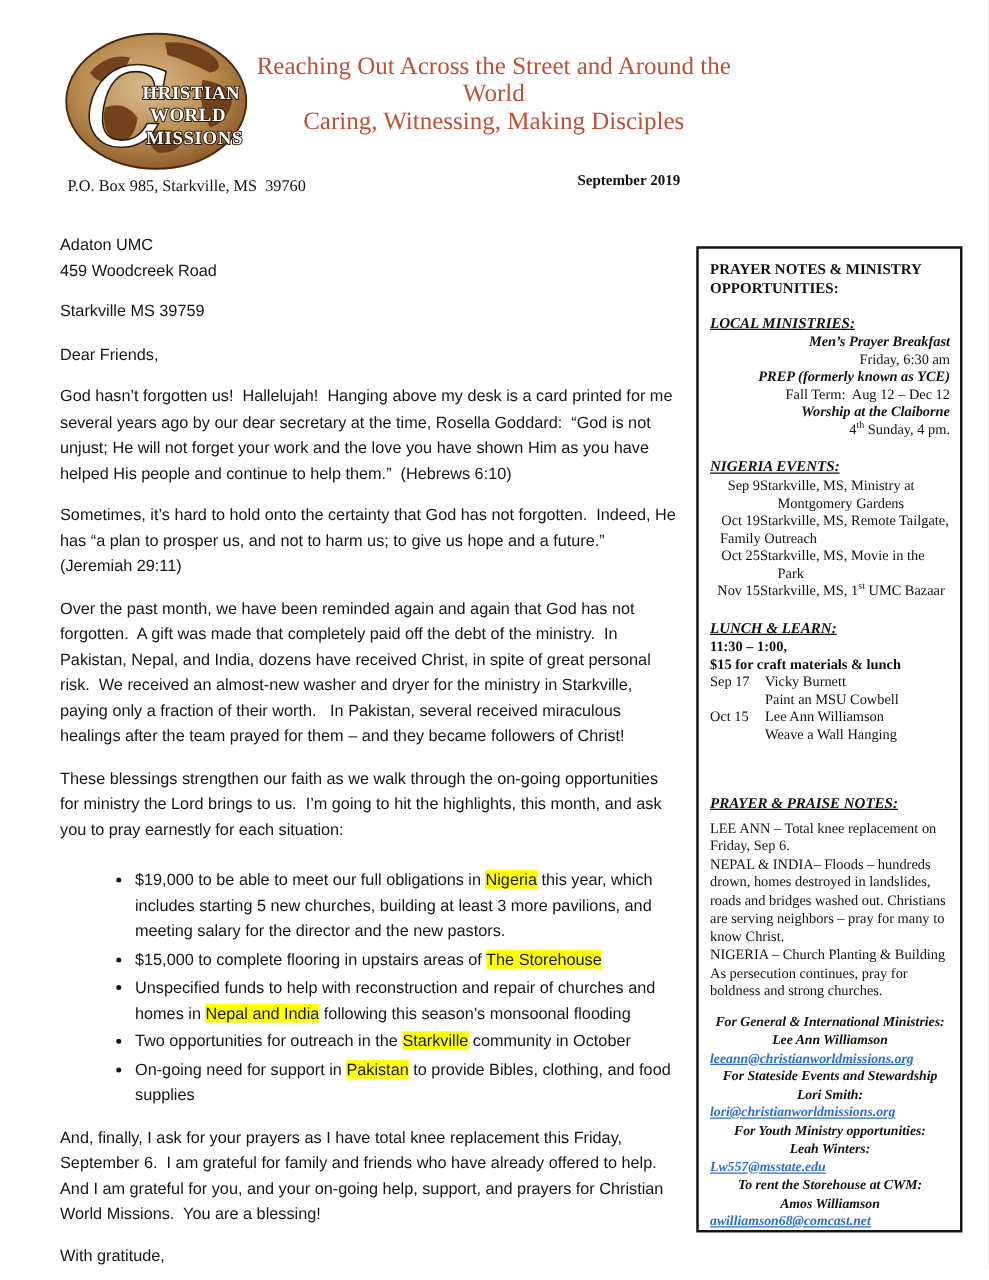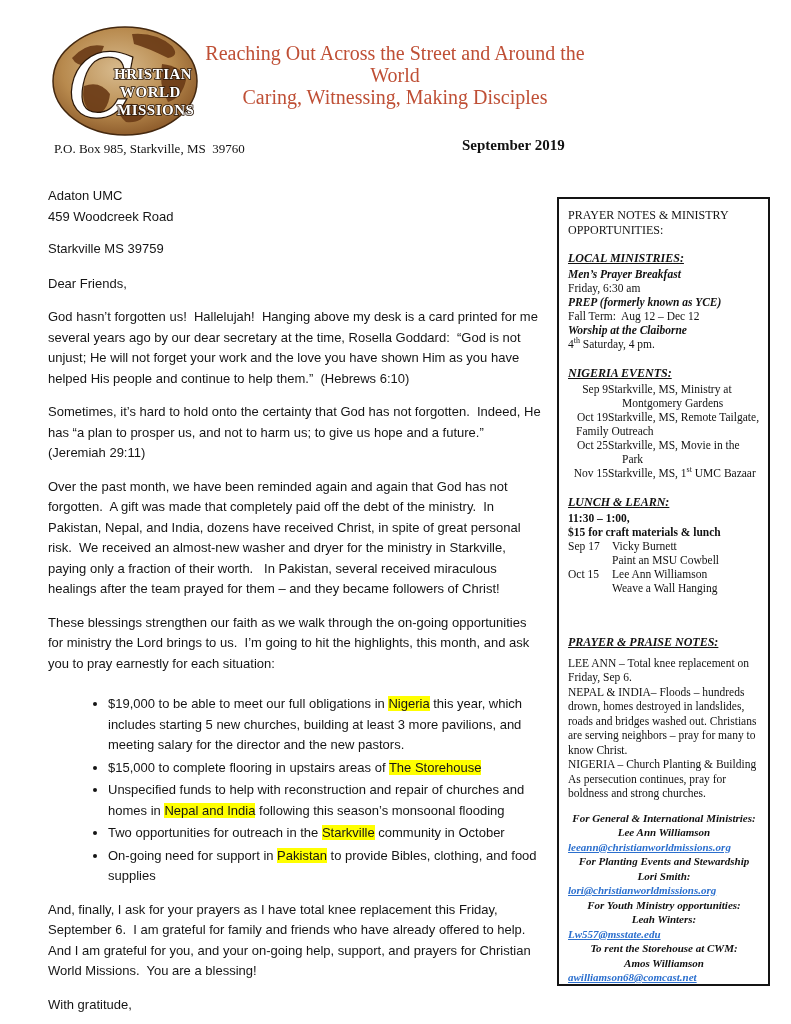--- a/index.html
+++ b/index.html
@@ -15,21 +15,21 @@
     font-family:"Liberation Serif", serif; font-size:20px; line-height:22px;
     color:var(--accent,#bf4f35);
   }
   .po-box{
     position:absolute; left:54px; top:141px;
     font-family:"Liberation Serif", serif; font-size:13px; color:#111;
     white-space:pre-wrap;
   }
   .date{
     position:absolute; left:462px; top:137px;
-    font-family:"Liberation Serif", serif; font-size:15px; font-weight:700; color:#111;text-align:right;
+    font-family:"Liberation Serif", serif; font-size:12px; font-weight:700; color:#111;text-align:right;
   }
   
   .letter{
     position:absolute; left:48px; top:186px; width:496px;
     font-size:13px; line-height:20.5px; color:#151515;
   }
   .letter p{margin:0 0 13px 0; white-space:pre-wrap;}
   .recipient div{white-space:pre-wrap;}
   .gap-s{height:12px;} .gap-m{height:14px;}
   ul.req{margin:20px 0 13px 0; padding-left:60px;}
@@ -37,28 +37,28 @@
   .hl{background:var(--hl,#ffff00);}
   .signoff{margin:12px 0 0 0; white-space:pre-wrap;}
   .signature{margin:4px 0 0 6px; display:block;}
   
   .sidebar{
     position:absolute; left:557px; top:197px; width:213px; height:789px;
     box-sizing:border-box; border:2px solid #141414; padding:9px 8px 6px 9px;
     font-family:"Liberation Serif", serif; font-size:11.5px; line-height:14px;
     color:#111; overflow:hidden;
   }
-  .sb-title{font-weight:400; font-size:12px; line-height:15px; margin:0 0 13px 0;}
+  .sb-title{font-weight:700; font-size:12px; line-height:15px; margin:0 0 13px 0;}
   .sb-section{margin:0 0 15px 0;}
   .sb-head{
     font-weight:700; font-style:italic; text-decoration:underline;
     font-size:12px; margin:0 0 2px 0;
   }
   .sb-strong{font-weight:700; font-style:italic;}
-  .sb-line{white-space:pre-wrap;}
+  .sb-line{white-space:pre-wrap;text-align:right;}
   .ev-row{display:flex;}
   .ev-date{flex:0 0 40px; white-space:pre;text-align:right;}
   .ev-desc{flex:1;}
   .ev-l2{margin-left:14px;}
   .ev-l2.outdent{margin-left:-32px;}
   .ll-row{display:flex;}
   .ll-date{flex:0 0 44px;}
   .ll-activity{margin-left:44px;}
   .notes p{margin:0; white-space:pre-wrap;}
   .notes{margin-bottom:10px;margin-top:40px;}
@@ -142,21 +142,21 @@
   <div class="sidebar">
     <div class="sb-title">PRAYER NOTES &amp; MINISTRY OPPORTUNITIES:</div>
 
     <div class="sb-section">
       <div class="sb-head">LOCAL MINISTRIES:</div>
       <div class="sb-strong sb-line">Men’s Prayer Breakfast</div>
       <div class="sb-line">Friday, 6:30 am</div>
       <div class="sb-strong sb-line">PREP (formerly known as YCE)</div>
       <div class="sb-line">Fall Term:  Aug 12 – Dec 12</div>
       <div class="sb-strong sb-line">Worship at the Claiborne</div>
-      <div class="sb-line"><span>4</span><sup>th</sup><span> Saturday, 4 pm.</span></div>
+      <div class="sb-line"><span>4</span><sup>th</sup><span> Sunday, 4 pm.</span></div>
     </div>
 
     <div class="sb-section">
       <div class="sb-head">NIGERIA EVENTS:</div>
       <div class="ev-row">
         <span class="ev-date">Sep 9</span>
         <span class="ev-desc">
           <div>Starkville, MS, Ministry at</div>
           <div class="ev-l2">Montgomery Gardens</div>
         </span>
@@ -201,21 +201,21 @@
       <div class="sb-head" style="margin-bottom:6px;">PRAYER &amp; PRAISE NOTES:</div>
       <p>LEE ANN – Total knee replacement on Friday, Sep 6.</p>
       <p>NEPAL &amp; INDIA– Floods – hundreds drown, homes destroyed in landslides, roads and bridges washed out. Christians are serving neighbors – pray for many to know Christ.</p>
       <p>NIGERIA – Church Planting &amp; Building As persecution continues, pray for boldness and strong churches.</p>
     </div>
 
     <div class="contacts">
       <div class="c-label">For General &amp; International Ministries:</div>
       <div class="c-name">Lee Ann Williamson</div>
       <div><a>leeann@christianworldmissions.org</a></div>
-      <div class="c-label">For Planting Events and Stewardship</div>
+      <div class="c-label">For Stateside Events and Stewardship</div>
       <div class="c-name">Lori Smith:</div>
       <div><a>lori@christianworldmissions.org</a></div>
       <div class="c-label">For Youth Ministry opportunities:</div>
       <div class="c-name">Leah Winters:</div>
       <div><a>Lw557@msstate.edu</a></div>
       <div class="c-label">To rent the Storehouse at CWM:</div>
       <div class="c-name">Amos Williamson</div>
       <div><a>awilliamson68@comcast.net</a></div>
     </div>
   </div>

